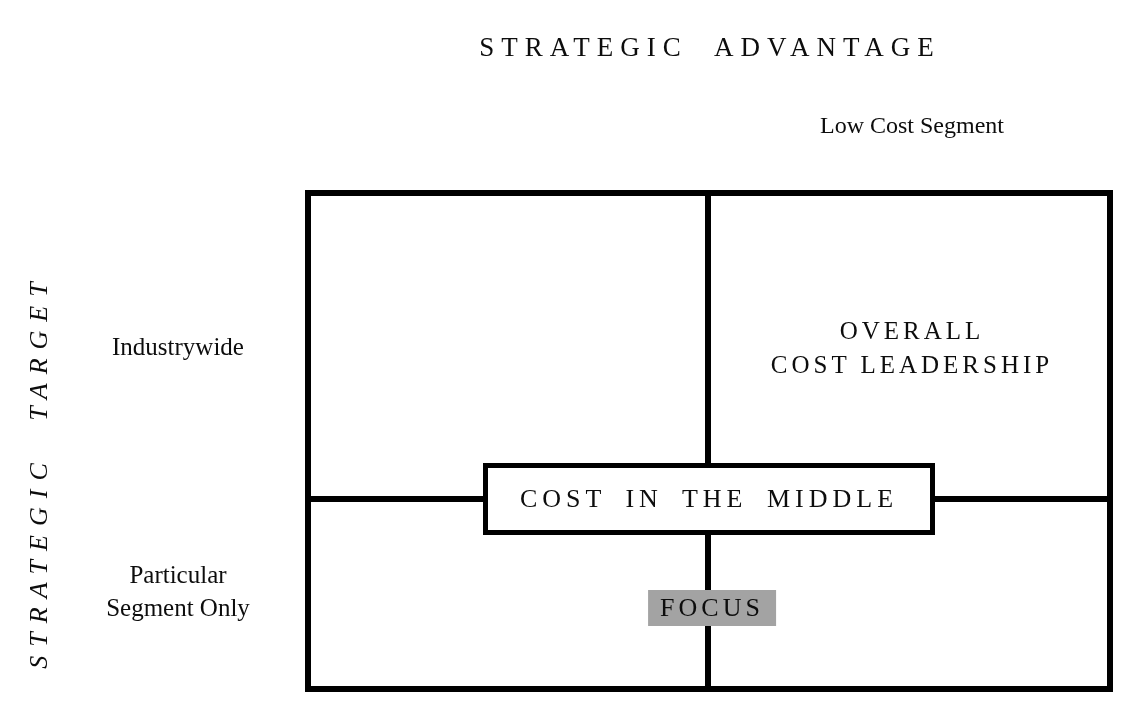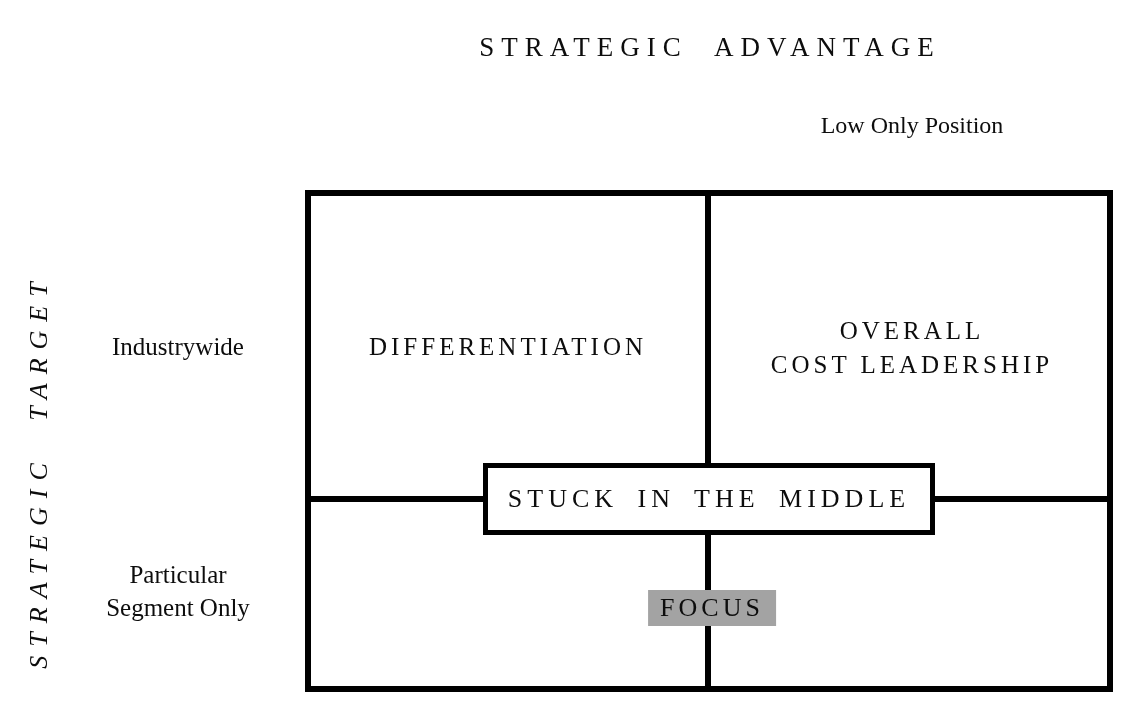--- a/index.html
+++ b/index.html
@@ -120,35 +120,34 @@
 </head>
 <body>
 
 <div class="canvas">
 
   <div class="abs center x-title">STRATEGIC ADVANTAGE</div>
 
   <div class="abs center y-title">STRATEGIC TARGET</div>
 
 
-  <div class="abs center col-right">Low Only Position</div>
+  <div class="abs center col-right">Low Cost Segment</div>
 
   <div class="abs center row-top">Industrywide</div>
 
   <div class="abs center pre row-bottom">Particular
 Segment Only</div>
 
   <div class="abs grid-box"></div>
   <div class="abs v-divider"></div>
   <div class="abs h-divider"></div>
 
-  <div class="abs center quad-tl">DIFFERENTIATION</div>
 
   <div class="abs center pre quad-tr">OVERALL
 COST LEADERSHIP</div>
 
   <div class="abs focus-label">FOCUS</div>
 
   <div class="abs center-box">
-    <span>STUCK IN THE MIDDLE</span>
+    <span>COST IN THE MIDDLE</span>
   </div>
 
 </div>
 
 </body></html>

